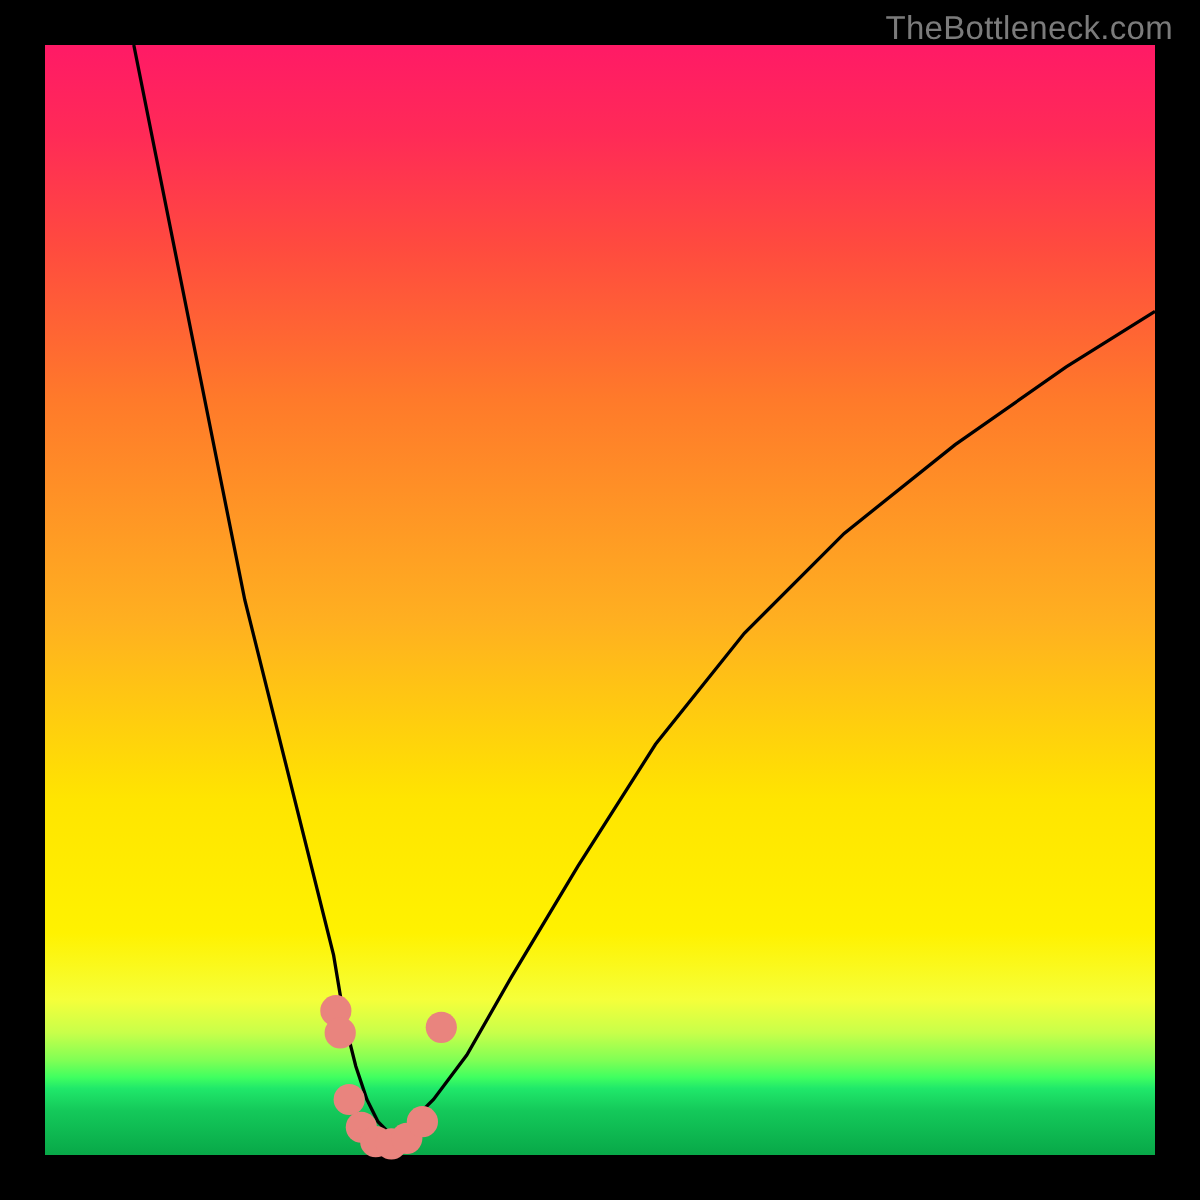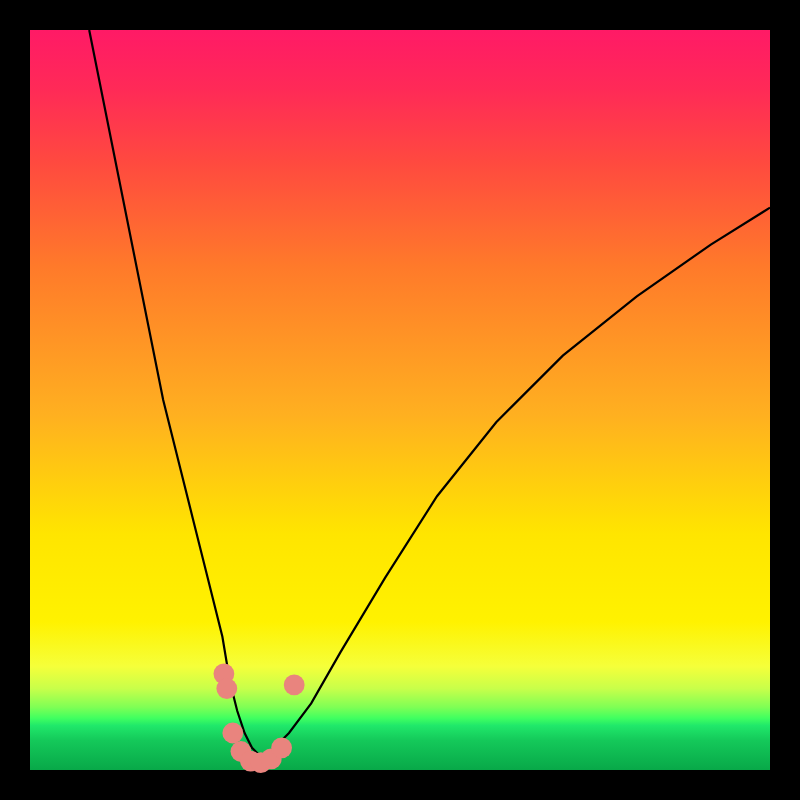--- a/index.html
+++ b/index.html
@@ -75,14 +75,15 @@
           <circle cx="210.9" cy="721.5" r="10.4" fill="#e9847e"></circle>
           <circle cx="220.5" cy="731.1" r="10.4" fill="#e9847e"></circle>
           <circle cx="230.9" cy="732.6" r="10.4" fill="#e9847e"></circle>
           <circle cx="241.2" cy="728.9" r="10.4" fill="#e9847e"></circle>
           <circle cx="251.6" cy="717.8" r="10.4" fill="#e9847e"></circle>
           <circle cx="264.2" cy="654.9" r="10.4" fill="#e9847e"></circle>
         </g>
     </svg>
   </div>
 
+  <div class="watermark">TheBottleneck.com</div>
 
 </div>
 
 </body></html>

